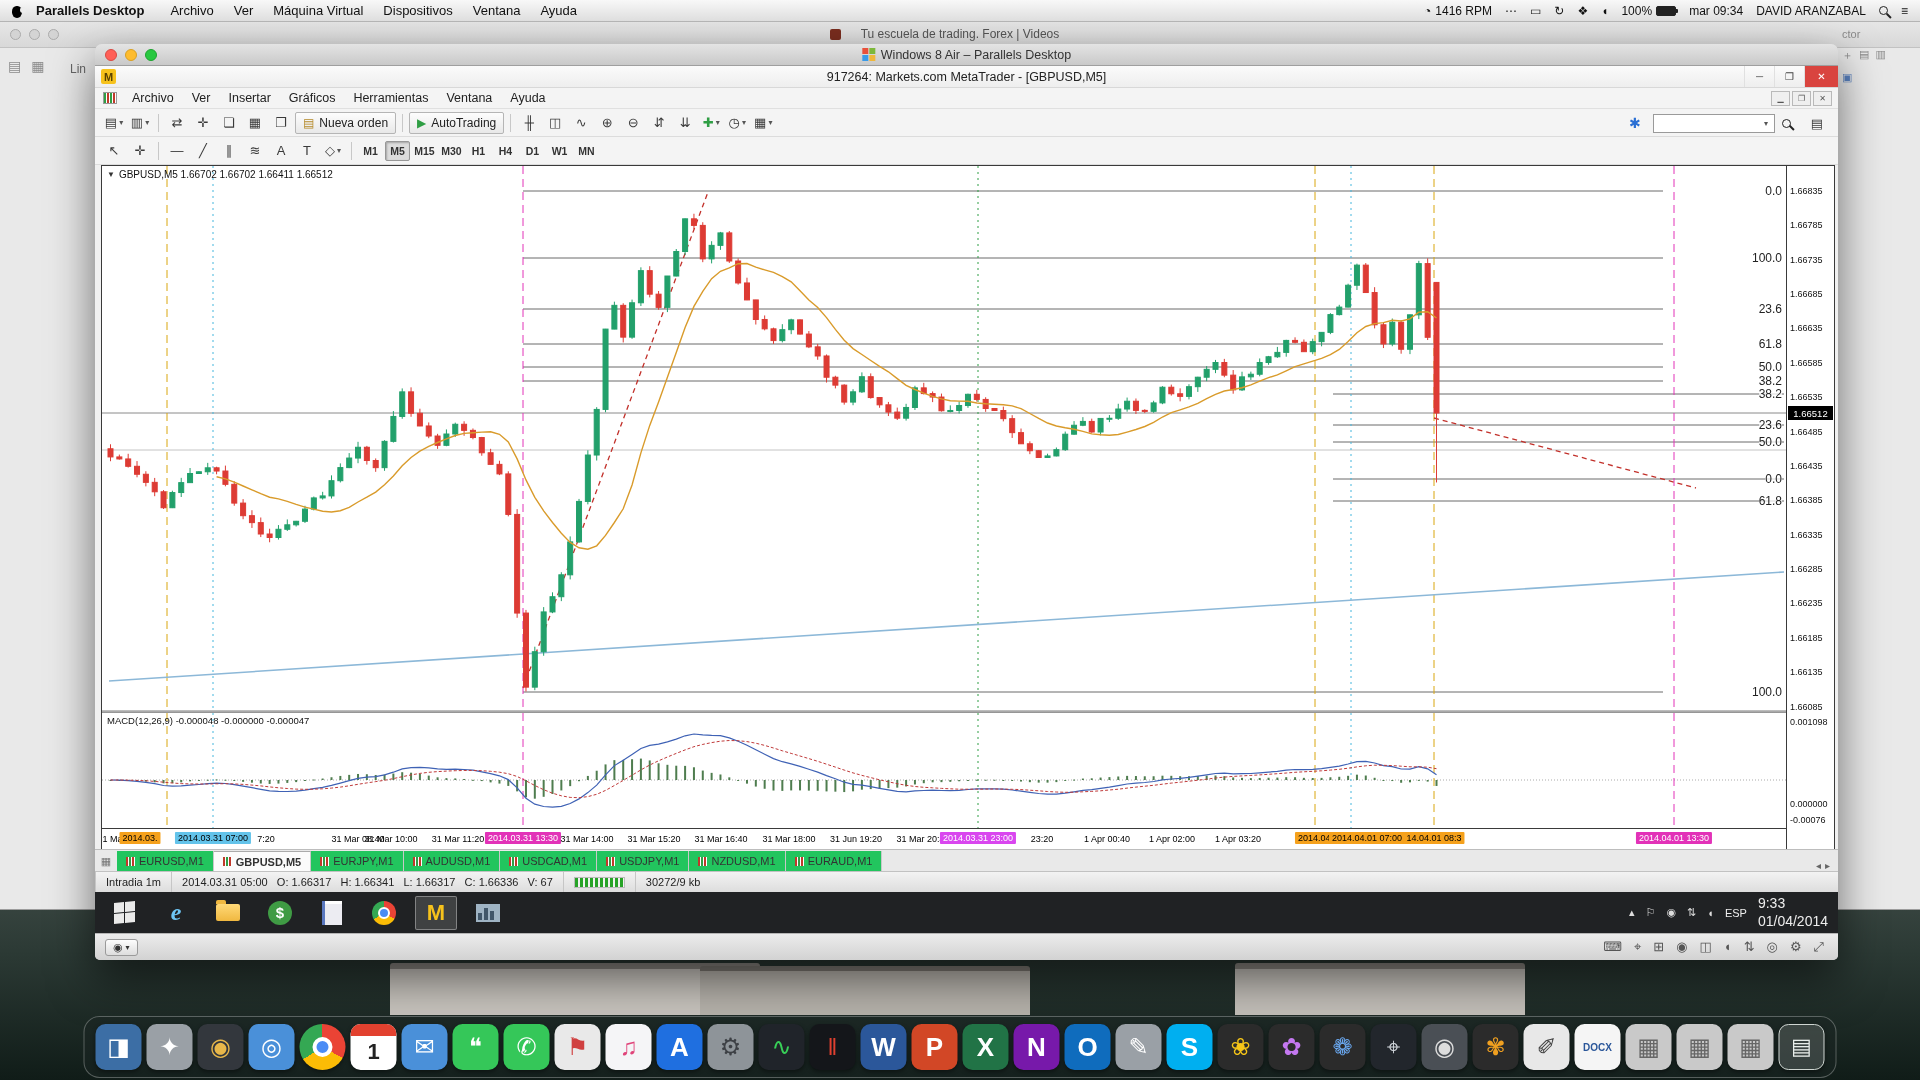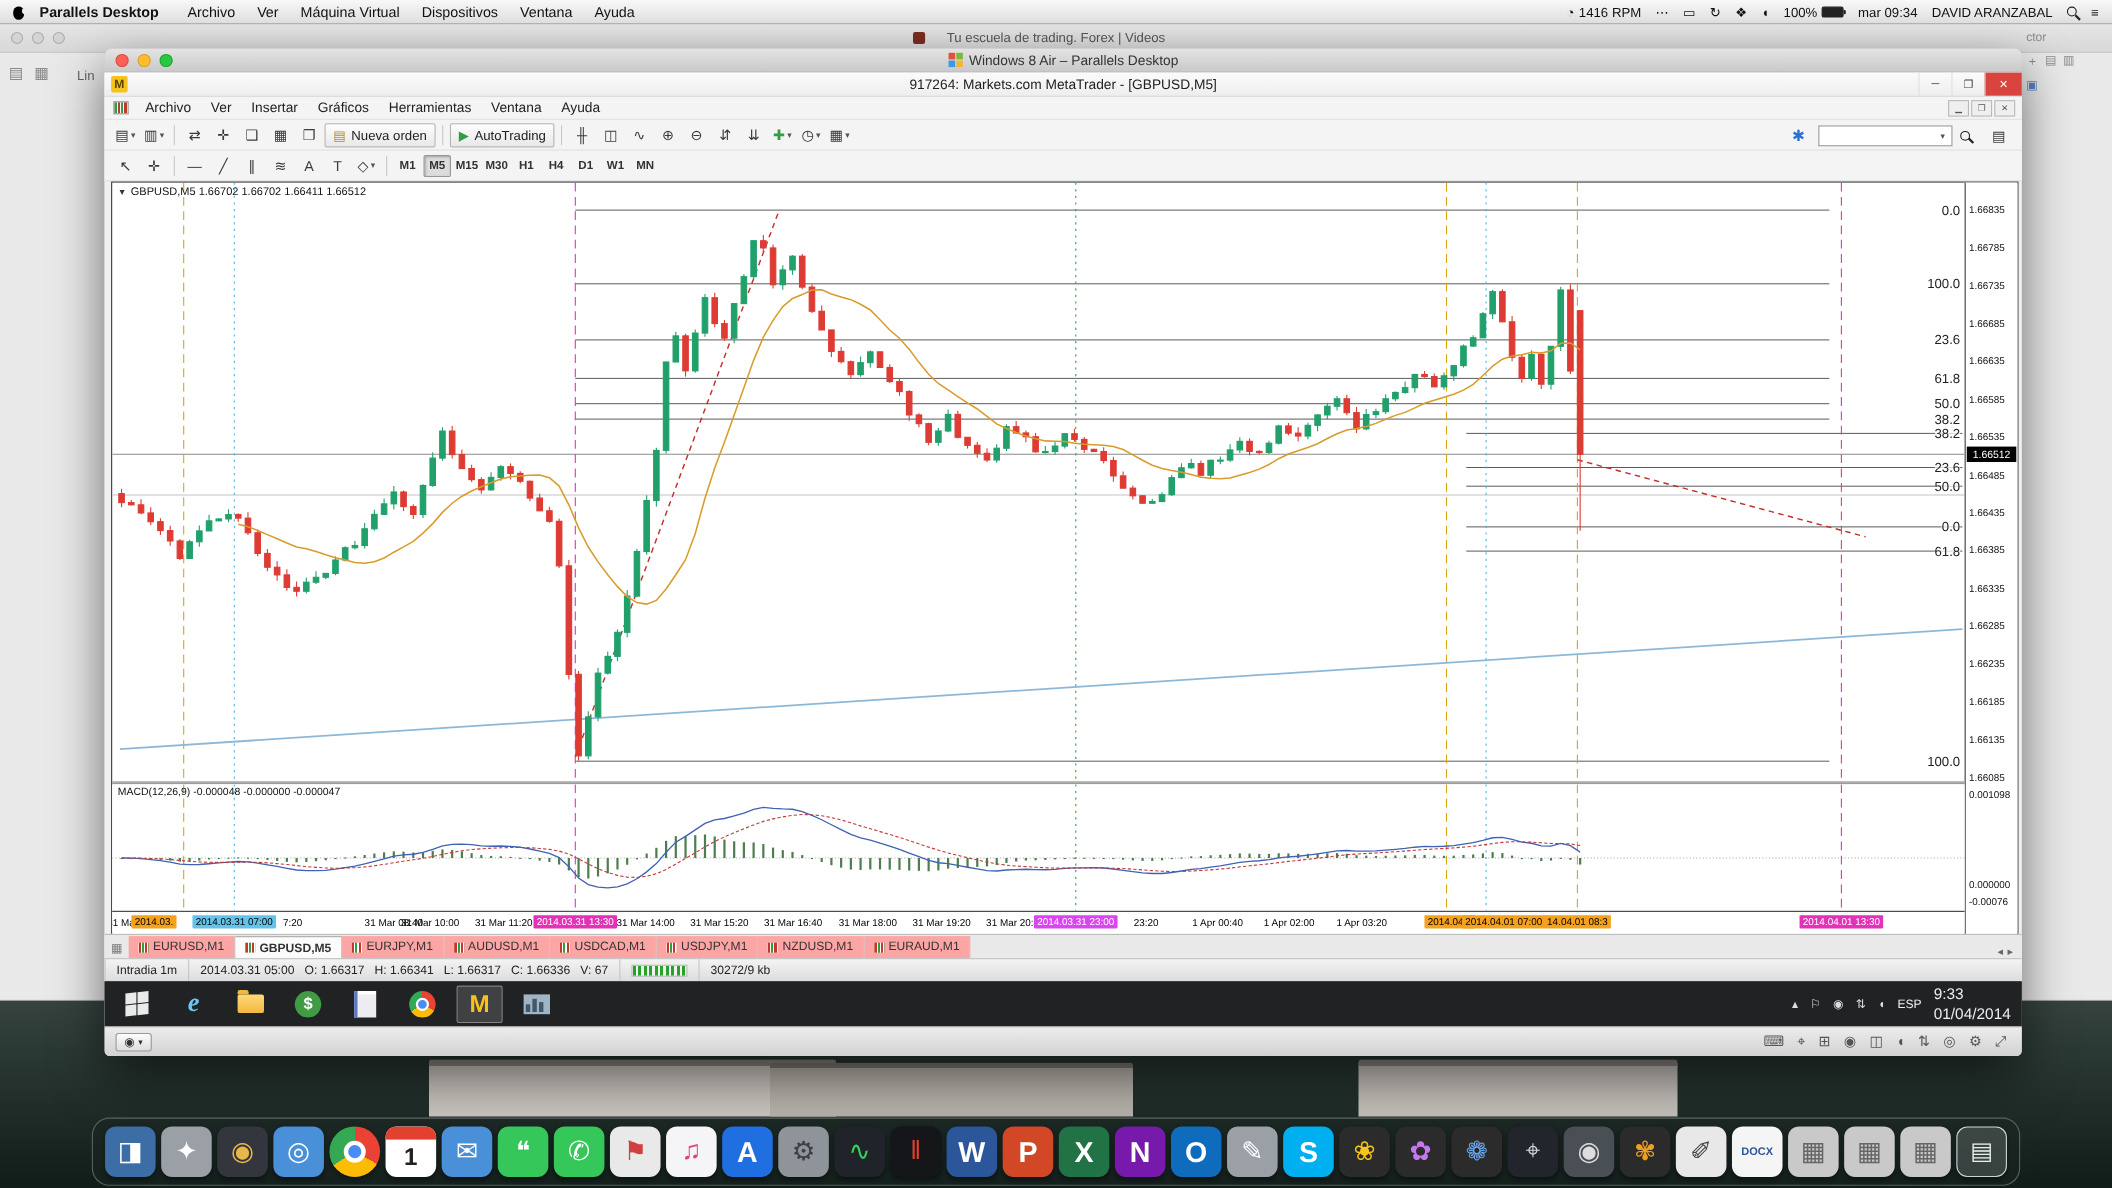--- a/index.html
+++ b/index.html
@@ -92,21 +92,21 @@
   .ax-label{position:absolute;top:5px;font-size:9px;color:#000;white-space:nowrap;transform:translateX(-50%)}
   .ax-label.hl{top:3px;padding:1px 3px;border-radius:1px}
   .hl-orange{background:#f5a11c;color:#000}
   .hl-cyan{background:#63c3ea;color:#000}
   .hl-magenta{background:#e232b8;color:#fff}
   .hl-green{background:#d946ef;color:#fff}
 
   
   .tabbar{position:absolute;left:0;top:783px;width:1743px;height:22px;background:#e9e9e9;border-top:1px solid #bdbdbd;display:flex;align-items:flex-end;font-size:11px;color:#333}
   .tab-left{width:22px;height:20px;display:flex;align-items:center;justify-content:center;color:#777;font-size:11px}
-  .sym-tab{display:flex;align-items:center;gap:4px;height:20px;padding:0 9px;border-right:1px solid #c8c8c8;background:#fca5a5}
+  .sym-tab{display:flex;align-items:center;gap:4px;height:20px;padding:0 9px;border-right:1px solid #c8c8c8;background:#22c55e}
   .sym-tab.active{background:#fbfbfb;border-top:1px solid #aaa;font-weight:bold}
   .tabico{width:9px;height:9px;background:repeating-linear-gradient(90deg,#c0392b 0 2px,#fff 2px 3px,#2f9e44 3px 5px,#fff 5px 6px)}
   .tab-right{margin-left:auto;display:flex;gap:4px;padding:0 8px;color:#666;font-size:10px}
   .statusbar{position:absolute;left:0;top:805px;width:1743px;height:21px;background:linear-gradient(#f3f3f3,#dddddd);border-top:1px solid #c2c2c2;display:flex;align-items:center;font-size:11px;color:#222}
   .sb{padding:0 10px;border-left:1px solid #c6c6c6;height:100%;display:flex;align-items:center;white-space:pre}
   .sb-help{flex:1;border-left:none}
   .sb-hist{width:72px}
   .histbars{width:56px;height:11px;background:repeating-linear-gradient(90deg,#27a327 0 3px,#f2f2f2 3px 5px);border:1px solid #bbb}
 
   
@@ -953,21 +953,21 @@
               <span class="ax-label hl hl-cyan" style="left: 111px;">2014.03.31 07:00</span>
               <span class="ax-label" style="left: 164px;">7:20</span>
               <span class="ax-label" style="left: 215px; margin-left: 41px;">31 Mar 08:40</span>
               <span class="ax-label" style="left: 289px;">31 Mar 10:00</span>
               <span class="ax-label" style="left: 356px;">31 Mar 11:20</span>
               <span class="ax-label hl hl-magenta" style="left: 421px;">2014.03.31 13:30</span>
               <span class="ax-label" style="left: 485px;">31 Mar 14:00</span>
               <span class="ax-label" style="left: 552px;">31 Mar 15:20</span>
               <span class="ax-label" style="left: 619px;">31 Mar 16:40</span>
               <span class="ax-label" style="left: 687px;">31 Mar 18:00</span>
-              <span class="ax-label" style="left: 754px;">31 Mar 19:20</span>
+              <span class="ax-label" style="left: 754px;">31 Jun 19:20</span>
               <span class="ax-label" style="left: 821px;">31 Mar 20:40</span>
               <span class="ax-label" style="left: 858px;">31</span>
               <span class="ax-label hl hl-green" style="left: 876px;">2014.03.31 23:00</span>
               <span class="ax-label" style="left: 940px;">23:20</span>
               <span class="ax-label" style="left: 1005px;">1 Apr 00:40</span>
               <span class="ax-label" style="left: 1070px;">1 Apr 02:00</span>
               <span class="ax-label" style="left: 1136px;">1 Apr 03:20</span>
               <span class="ax-label" style="left: 1220px;">1 Apr</span>
               <span class="ax-label hl hl-orange" style="left: 1216px;">2014.04.0</span>
               <span class="ax-label hl hl-orange" style="left: 1265px;">2014.04.01 07:00</span>

